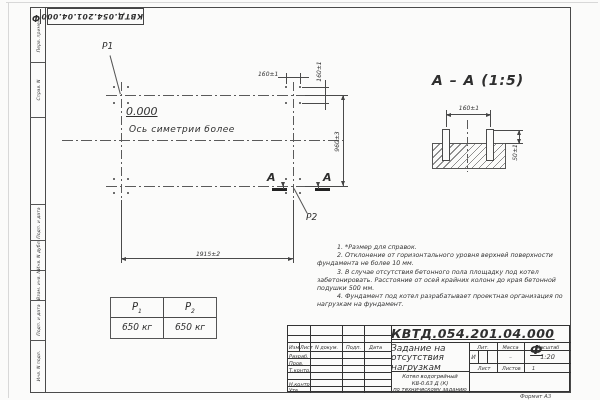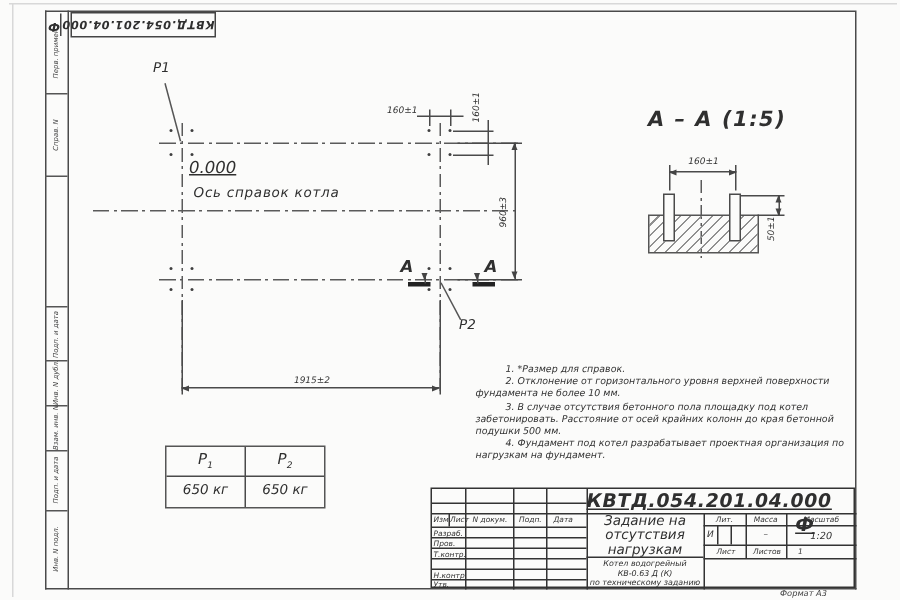--- a/index.html
+++ b/index.html
@@ -89,21 +89,21 @@
     <div class="dot" style="left:113px;top:178px;"></div>
     <div class="dot" style="left:127px;top:178px;"></div>
     <div class="dot" style="left:113px;top:192px;"></div>
     <div class="dot" style="left:127px;top:192px;"></div>
     <div class="dot" style="left:285px;top:178px;"></div>
     <div class="dot" style="left:299px;top:178px;"></div>
     <div class="dot" style="left:285px;top:192px;"></div>
     <div class="dot" style="left:299px;top:192px;"></div>
 
     <div class="lbl" style="left:126px;top:105px;font:italic 11px 'DejaVu Sans',sans-serif;text-decoration:underline;">0.000</div>
-    <div class="lbl" style="left:129px;top:124px;font:italic 9px 'DejaVu Sans',sans-serif;letter-spacing:.5px;">Ось справок котла</div>
+    <div class="lbl" style="left:129px;top:124px;font:italic 9px 'DejaVu Sans',sans-serif;letter-spacing:.5px;">Ось симетрии более</div>
 
     <div class="lbl" style="left:102px;top:41px;font:italic 9px 'DejaVu Sans',sans-serif;">P1</div>
     <div class="leader" style="left:110px;top:55px;width:40px;transform:rotate(75deg);"></div>
     <div class="lbl" style="left:306px;top:212px;font:italic 9px 'DejaVu Sans',sans-serif;">P2</div>
     <div class="leader" style="left:294px;top:188px;width:28px;transform:rotate(62deg);"></div>
 
     <div class="lbl" style="left:267px;top:171px;font:italic bold 11px 'DejaVu Sans',sans-serif;">А</div>
     <div class="lbl" style="left:323px;top:171px;font:italic bold 11px 'DejaVu Sans',sans-serif;">А</div>
     <div class="secbar" style="left:272px;top:188px;width:15px;"></div>
     <div class="secbar" style="left:315px;top:188px;width:15px;"></div>
@@ -213,21 +213,21 @@
     <div class="tb-txt" style="left:27px;top:18px;">N докум.</div>
     <div class="tb-txt" style="left:58px;top:18px;">Подп.</div>
     <div class="tb-txt" style="left:81px;top:18px;">Дата</div>
 
     <div class="tb-txt" style="left:1px;top:26.5px;">Разраб.</div>
     <div class="tb-txt" style="left:1px;top:33.5px;">Пров.</div>
     <div class="tb-txt" style="left:1px;top:40.5px;">Т.контр.</div>
     <div class="tb-txt" style="left:1px;top:54.5px;">Н.контр.</div>
     <div class="tb-txt" style="left:1px;top:61px;">Утв.</div>
 
-    <div style="position:absolute;left:103px;top:17px;width:78px;height:28px;text-align:center;font:italic 9px 'DejaVu Sans',sans-serif;line-height:9.3px;padding-top:1px;">
+    <div style="position:absolute;left:103px;top:17px;width:78px;height:28px;font:italic 9px 'DejaVu Sans',sans-serif;line-height:9.3px;padding-top:1px;">
       <div>Задание на</div>
       <div>отсутствия</div>
       <div>нагрузкам</div>
     </div>
 
     <div style="position:absolute;left:103px;top:46px;width:78px;height:21px;text-align:center;font:italic 5.3px 'DejaVu Sans',sans-serif;line-height:6.5px;padding-top:1px;">
       <div>Котел водогрейный</div>
       <div>КВ-0.63 Д (К)</div>
       <div>по техническому заданию</div>
     </div>

